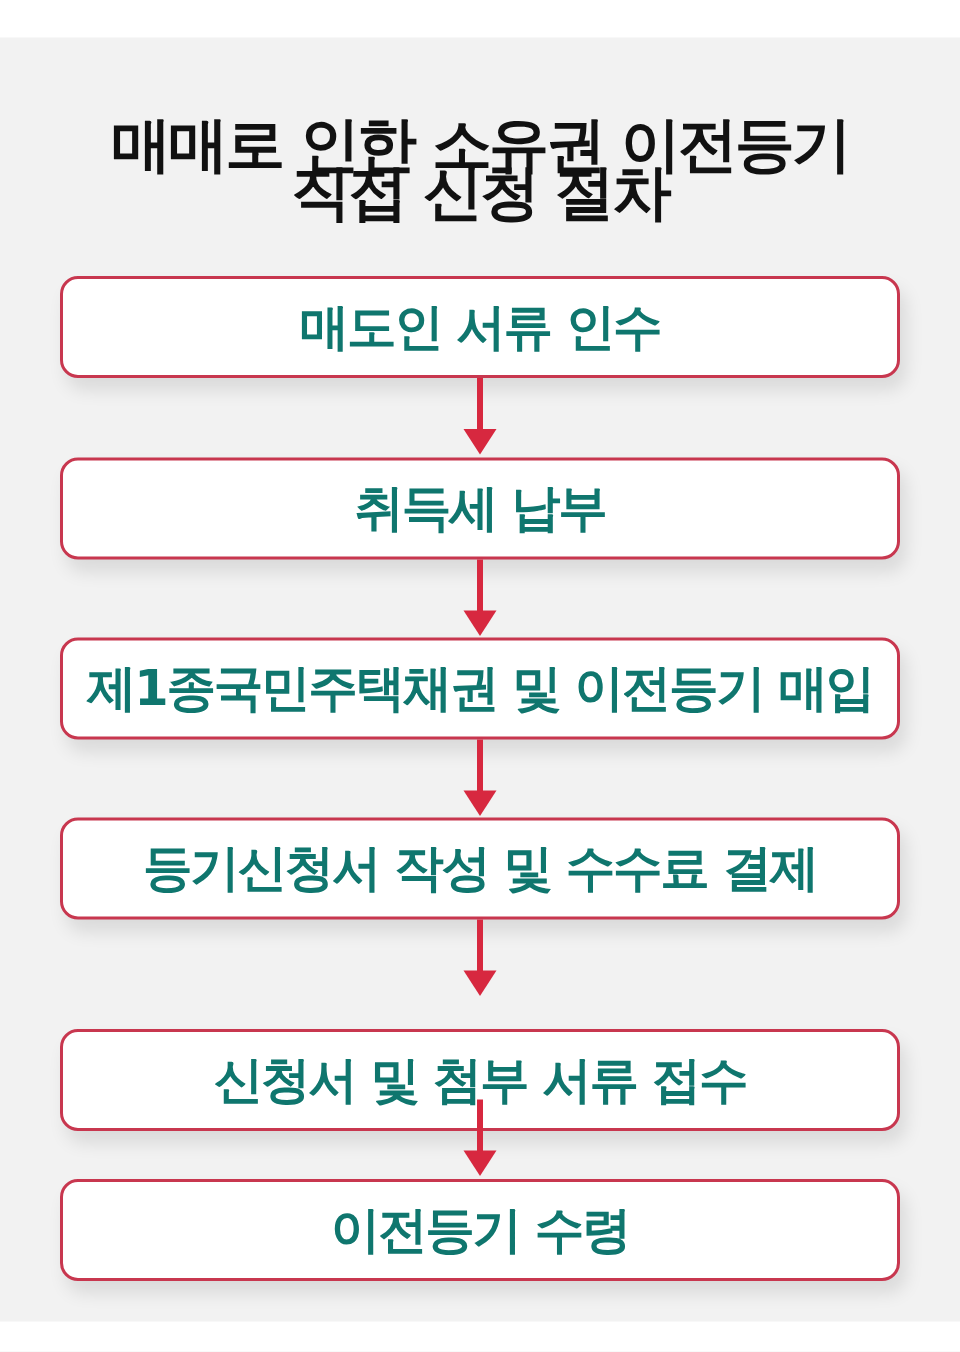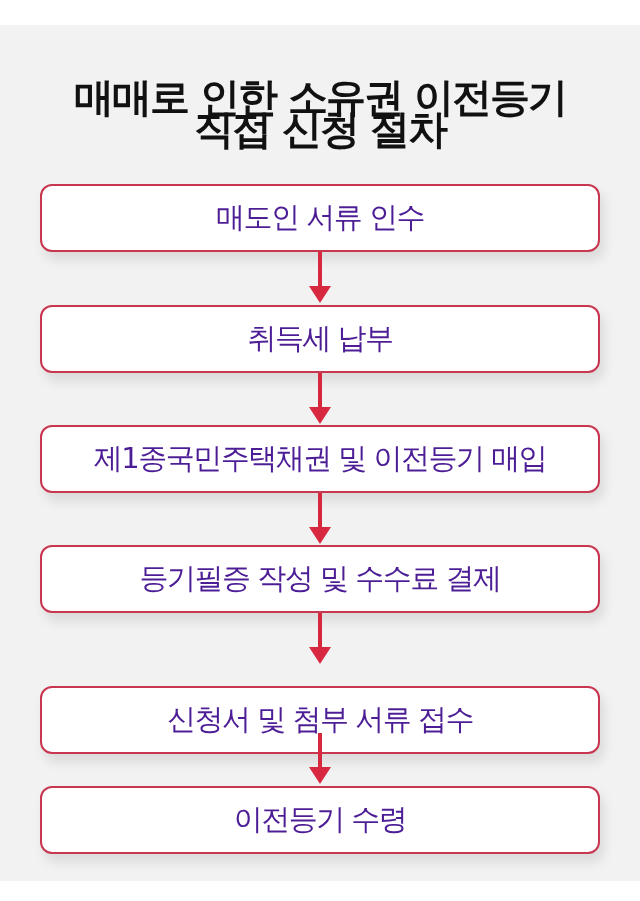--- a/index.html
+++ b/index.html
@@ -7,21 +7,21 @@
          font-family: "DejaVu Sans", "Liberation Sans", sans-serif; }
   .panel { position:absolute; left:0; top:25px; width:640px; height:856px; background:#f2f2f2; }
   .title { position:absolute; left:0; width:640px; text-align:center; color:#111;
            font-weight:bold; font-size:40px; letter-spacing:-2px; line-height:50px; }
   .title.l1 { top:48px;margin-top:24px; }
   .title.l2 { top:104px; }
   .step { position:absolute; left:40px; width:556px; height:64px; background:#fff;
           border:2px solid #c8374f; border-radius:12px;
           box-shadow: 4px 8px 12px rgba(0,0,0,0.10);
           display:flex; align-items:center; justify-content:center;
-          font-size:29px; color:#4c1d95; letter-spacing:-1.5px; }
+          font-size:33px; color:#0f766e; letter-spacing:-1.5px;font-weight:bold; }
   .arrow { position:absolute; left:309px; width:22px; height:53px; }
   .arrow .shaft { position:absolute; left:9px; top:0; width:4px; height:38px; background:#d7283f; }
   .arrow .head { position:absolute; left:0; top:34px; width:0; height:0;
                  border-left:11px solid transparent; border-right:11px solid transparent;
                  border-top:17px solid #d7283f; }
 </style>
 </head>
 <body>
 
 <div class="panel"></div>
@@ -47,21 +47,21 @@
 
 <div class="step" style="top:425px">
     <span>제1종국민주택채권 및 이전등기 매입</span>
   </div>
 <div class="arrow" style="top:493px">
     <div class="shaft"></div>
     <div class="head"></div>
   </div>
 
 <div class="step" style="top:545px">
-    <span>등기필증 작성 및 수수료 결제</span>
+    <span>등기신청서 작성 및 수수료 결제</span>
   </div>
 <div class="arrow" style="top:613px">
     <div class="shaft"></div>
     <div class="head"></div>
   </div>
 
 <div class="step" style="top:686px">
     <span>신청서 및 첨부 서류 접수</span>
   </div>
 <div class="arrow" style="top:733px">

